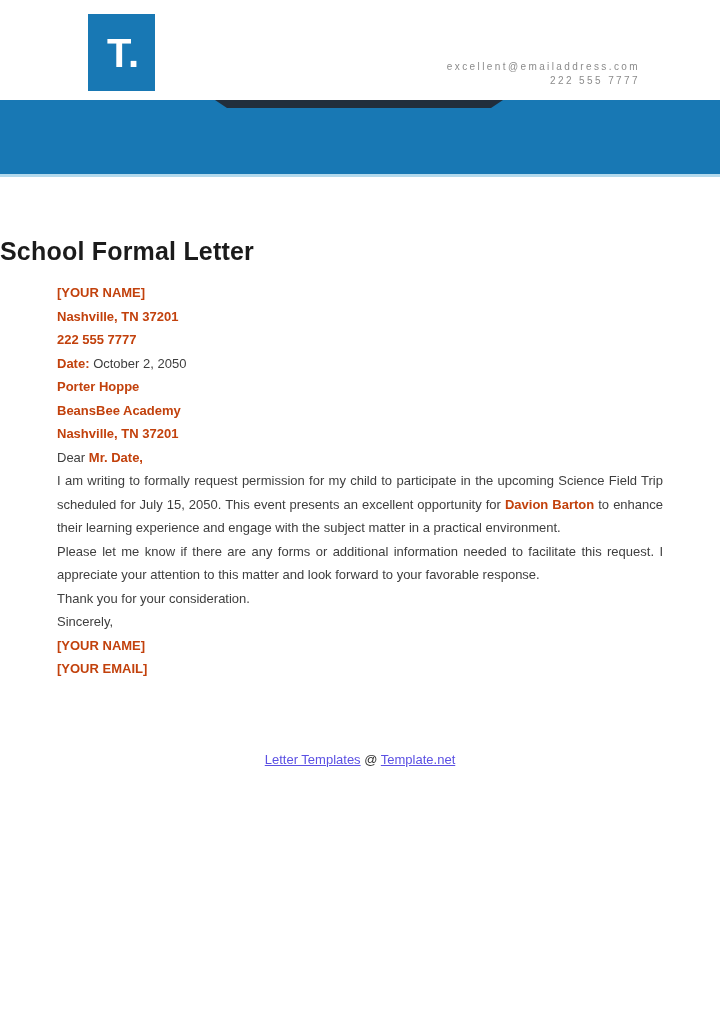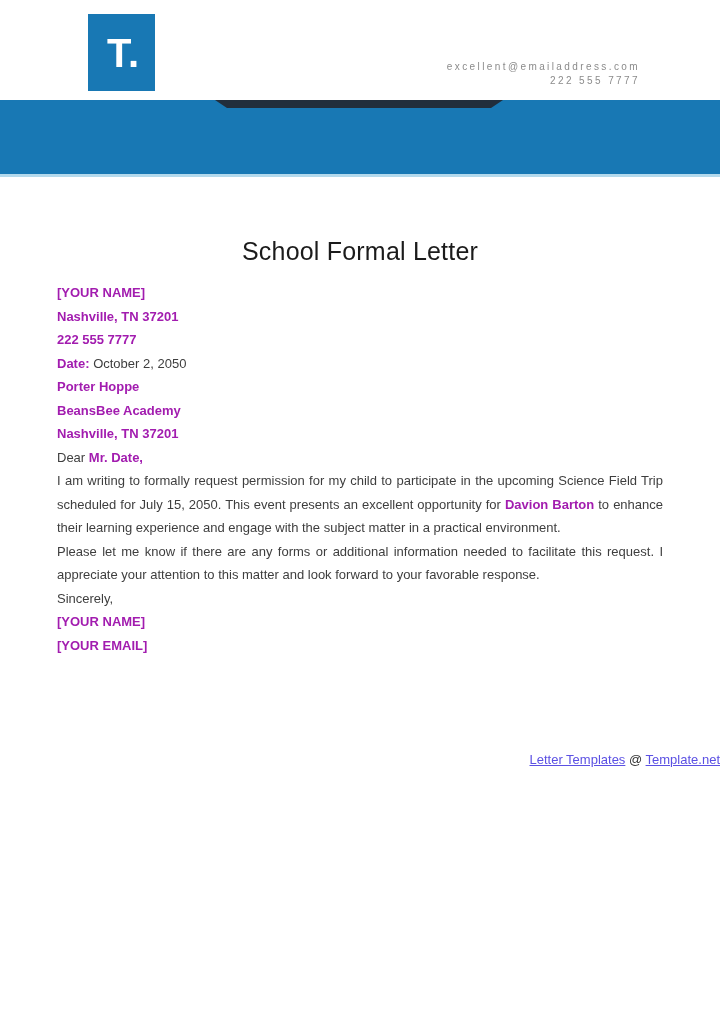--- a/index.html
+++ b/index.html
@@ -49,36 +49,35 @@
     clip-path: polygon(0 0, 100% 0, calc(100% - 12px) 100%, 12px 100%);
   }
   .banner-bottom-edge {
     position: absolute; bottom: -3px; left: 0; right: 0; height: 3px;
     background: #B3D9EC;
   }
 
   
   .doc-title {
     position: absolute; top: 237px; left: 0; right: 0;
-    text-align: center;
-    font-size: 25px; font-weight: 400; color: #1b1b1b;
+    font-size: 25px; font-weight: 700; color: #1b1b1b;
     letter-spacing: 0.2px;
   }
   .letter {
     position: absolute; top: 281px; left: 57px; right: 57px;
     font-size: 13px; line-height: 23.5px; color: #3e3e3e;
   }
   .letter .line { text-align: left; }
   .letter .para { text-align: justify; }
-  .b { font-weight: 700; color: #a21caf; }
+  .b { font-weight: 700; color: #c2410c; }
 
   
   .attribution {
     position: absolute; top: 748px; left: 0; right: 0;
-    text-align: right;
+    text-align: center;
     font-size: 13px; line-height: 23.5px;
     color: #333333;
   }
   .attribution a {
     color: #5B50E3;
     text-decoration: underline;
     cursor: pointer;
   }
 </style>
 </head>
@@ -105,20 +104,21 @@
   <div class="line b">[YOUR NAME]</div>
   <div class="line b">Nashville, TN 37201</div>
   <div class="line b">222 555 7777</div>
   <div class="line"><span class="b">Date:</span><span> October 2, 2050</span></div>
   <div class="line b">Porter Hoppe</div>
   <div class="line b">BeansBee Academy</div>
   <div class="line b">Nashville, TN 37201</div>
   <div class="line"><span>Dear </span><span class="b">Mr. Date,</span></div>
   <div class="para"><span>I am writing to formally request permission for my child to participate in the upcoming Science Field Trip scheduled for July 15, 2050. This event presents an excellent opportunity for </span><span class="b">Davion Barton</span><span> to enhance their learning experience and engage with the subject matter in a practical environment.</span></div>
   <div class="para">Please let me know if there are any forms or additional information needed to facilitate this request. I appreciate your attention to this matter and look forward to your favorable response.</div>
+  <div class="line">Thank you for your consideration.</div>
   <div class="line">Sincerely,</div>
   <div class="line b">[YOUR NAME]</div>
   <div class="line b">[YOUR EMAIL]</div>
 </div>
 
 <div class="attribution">
   <a>Letter Templates</a><span> @ </span><a>Template.net</a>
 </div>
 
 </body></html>

